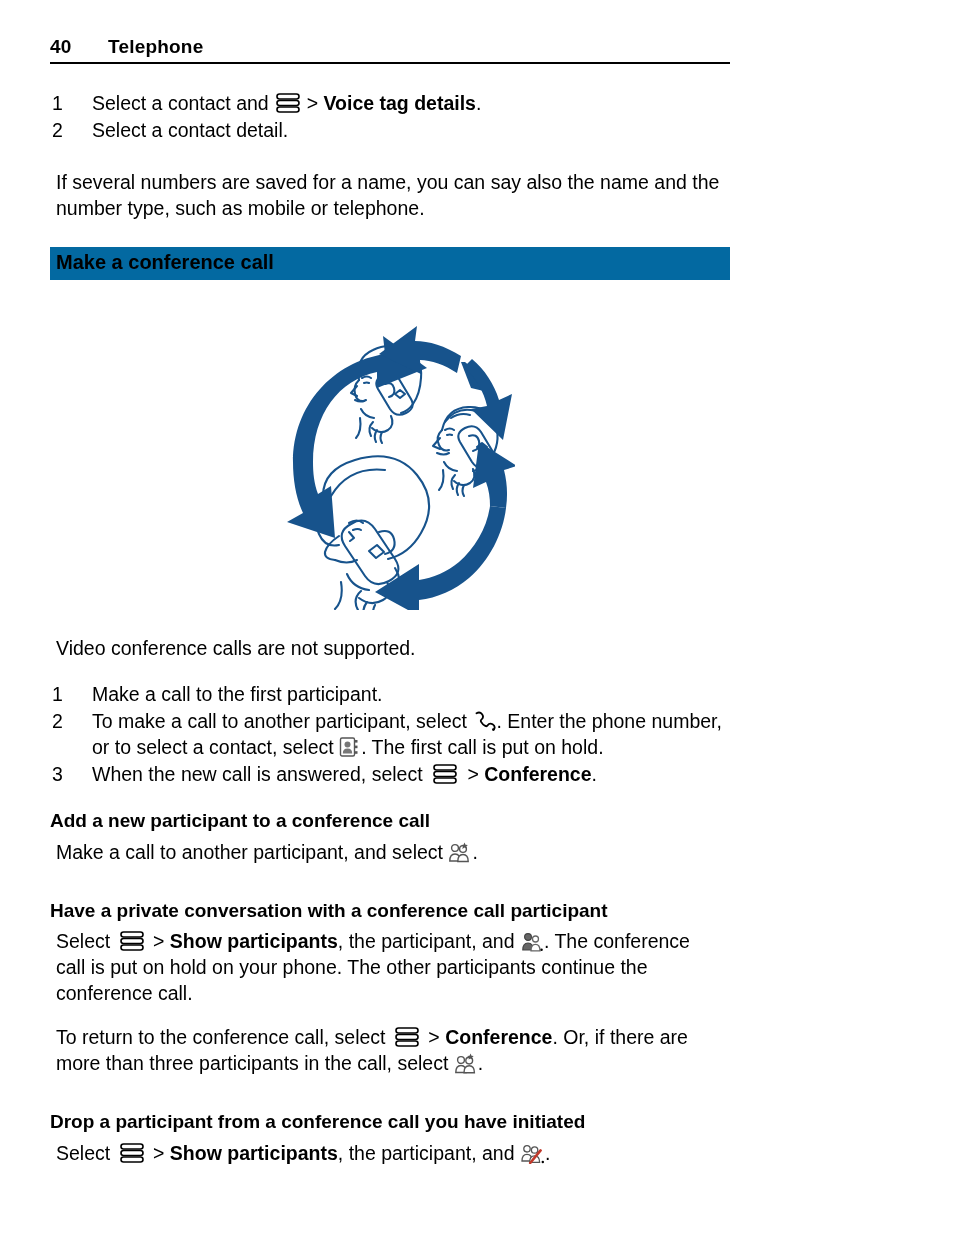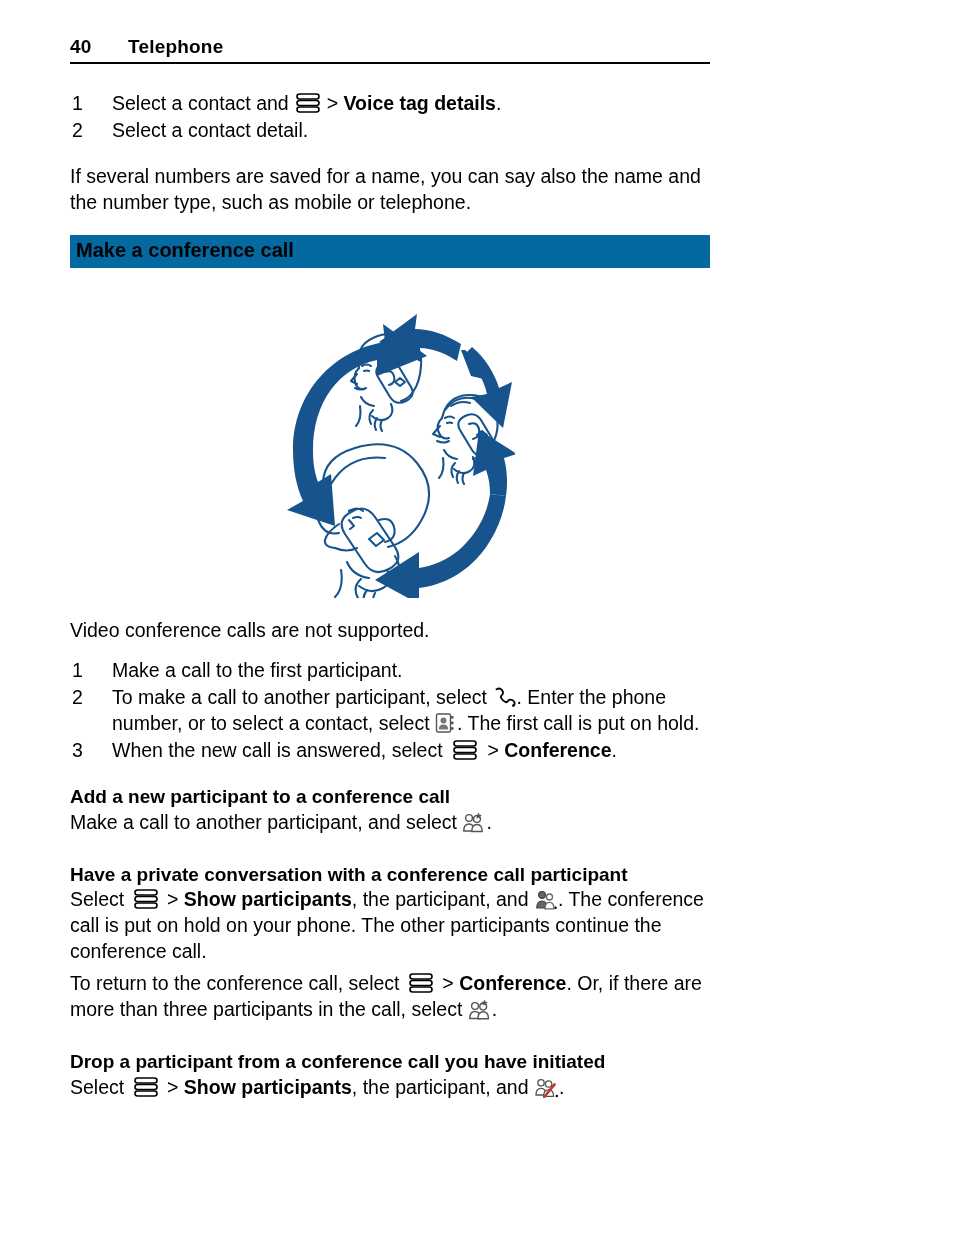--- a/index.html
+++ b/index.html
@@ -13,21 +13,21 @@
     font-family: "Liberation Sans", sans-serif;
     color: #000000;
     position: relative;
     overflow: hidden;
   }
   .page {
     width: 780px;
     height: 1258px;
     position: relative;
     box-sizing: border-box;
-    padding: 0 70px;
+    padding: 0 50px;
   }
 
   
   .page-header {
     padding-top: 36px;
     display: flex;
     align-items: baseline;
     border-bottom: 2px solid #000;
     padding-bottom: 4px;
   }
@@ -40,21 +40,21 @@
   .header-title {
     font-size: 19px;
     font-weight: bold;
     letter-spacing: 0.2px;
   }
 
   
   .body-text {
     font-size: 19.5px;
     line-height: 1.32;
-    margin: 0;
+    margin: 6px;
   }
   .sub-heading {
     font-size: 19px;
     font-weight: bold;
     margin: 0;
     line-height: 1.35;
   }
   .section-bar {
     background: #0369a1;
     font-size: 20px;

